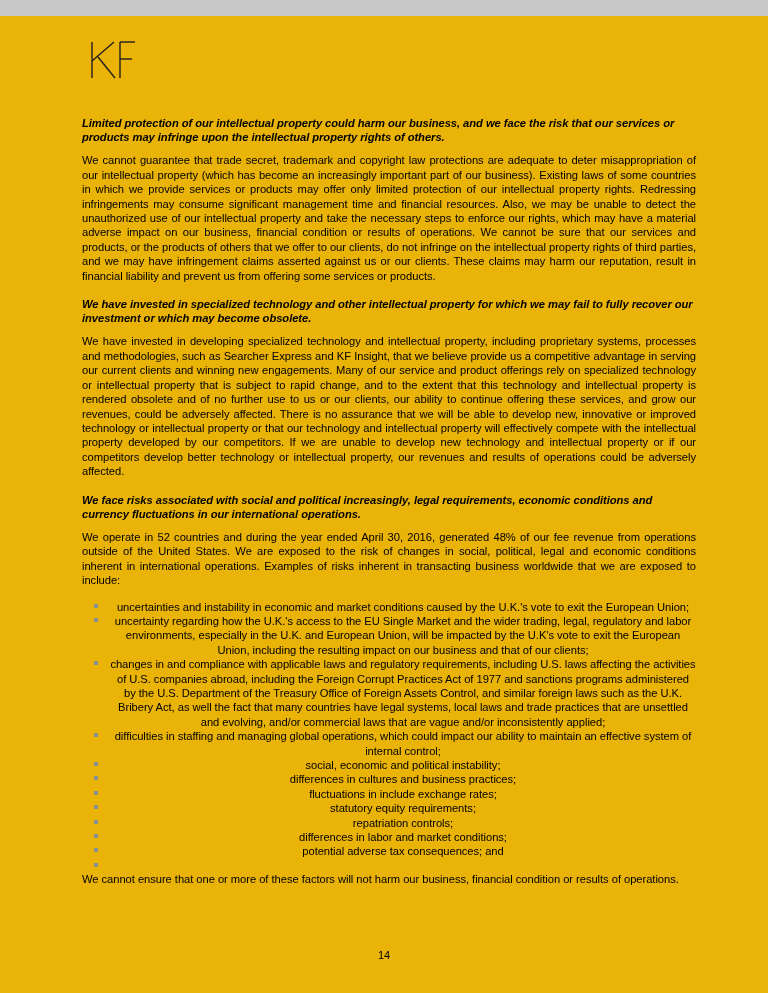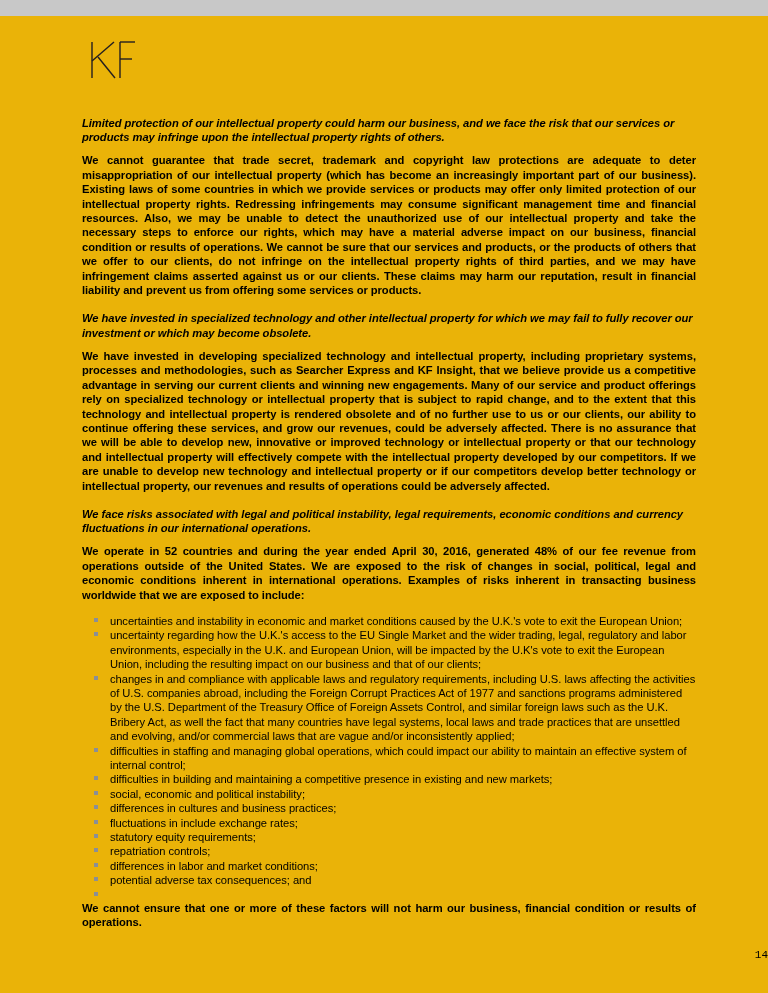--- a/index.html
+++ b/index.html
@@ -42,29 +42,29 @@
     color: #000;
     letter-spacing: -0.05px;
   }
   p.body-text {
     font-size: 11.2px;
     line-height: 14.4px;
     margin: 0 0 14px 0;
     text-align: justify;
     color: #000;
     letter-spacing: -0.05px;
-    font-weight: bold;
   }
   p.body-text.tight {
     margin-bottom: 12px;
   }
   ul.bullets {
     list-style: none;
     margin: 0 0 13px 0;
     padding: 0;
+    text-align: center;
   }
   ul.bullets li {
     position: relative;
     font-size: 11.2px;
     line-height: 14.4px;
     padding-left: 28px;
     margin-bottom: 0px;
     color: #000;
     letter-spacing: -0.05px;
   }
@@ -74,24 +74,23 @@
     top: 4px;
     width: 4px;
     height: 4px;
     background: #8a8f96;
   }
   .page-number {
     position: absolute;
     left: 0;
     right: 0;
     top: 933px;
-    text-align: right;
+    text-align: center;
     font-size: 11px;
     color: #000;
-    font-family: Liberation Mono, monospace;
   }
 </style>
 </head>
 <body>
 
 <div class="page">
   <div class="content">
 
     <div class="logo">
       <svg width="60" height="44" viewBox="0 0 60 44" xmlns="http://www.w3.org/2000/svg">
@@ -105,29 +104,28 @@
         </g>
       </svg>
     </div>
 
     <h2 class="risk-heading">Limited protection of our intellectual property could harm our business, and we face the risk that our services or products may infringe upon the intellectual property rights of others.</h2>
     <p class="body-text">We cannot guarantee that trade secret, trademark and copyright law protections are adequate to deter misappropriation of our intellectual property (which has become an increasingly important part of our business). Existing laws of some countries in which we provide services or products may offer only limited protection of our intellectual property rights. Redressing infringements may consume significant management time and financial resources. Also, we may be unable to detect the unauthorized use of our intellectual property and take the necessary steps to enforce our rights, which may have a material adverse impact on our business, financial condition or results of operations. We cannot be sure that our services and products, or the products of others that we offer to our clients, do not infringe on the intellectual property rights of third parties, and we may have infringement claims asserted against us or our clients. These claims may harm our reputation, result in financial liability and prevent us from offering some services or products.</p>
 
     <h2 class="risk-heading">We have invested in specialized technology and other intellectual property for which we may fail to fully recover our investment or which may become obsolete.</h2>
     <p class="body-text">We have invested in developing specialized technology and intellectual property, including proprietary systems, processes and methodologies, such as Searcher Express and KF Insight, that we believe provide us a competitive advantage in serving our current clients and winning new engagements. Many of our service and product offerings rely on specialized technology or intellectual property that is subject to rapid change, and to the extent that this technology and intellectual property is rendered obsolete and of no further use to us or our clients, our ability to continue offering these services, and grow our revenues, could be adversely affected. There is no assurance that we will be able to develop new, innovative or improved technology or intellectual property or that our technology and intellectual property will effectively compete with the intellectual property developed by our competitors. If we are unable to develop new technology and intellectual property or if our competitors develop better technology or intellectual property, our revenues and results of operations could be adversely affected.</p>
 
-    <h2 class="risk-heading">We face risks associated with legal and political instability, legal requirements, economic conditions and currency fluctuations in our international operations.</h2>
+    <h2 class="risk-heading">We face risks associated with social and political increasingly, legal requirements, economic conditions and currency fluctuations in our international operations.</h2>
     <p class="body-text tight">We operate in 52 countries and during the year ended April 30, 2016, generated 48% of our fee revenue from operations outside of the United States. We are exposed to the risk of changes in social, political, legal and economic conditions inherent in international operations. Examples of risks inherent in transacting business worldwide that we are exposed to include:</p>
 
     <ul class="bullets">
       <li><span class="bullet-mark"></span><span>uncertainties and instability in economic and market conditions caused by the U.K.'s vote to exit the European Union;</span></li>
       <li><span class="bullet-mark"></span><span>uncertainty regarding how the U.K.'s access to the EU Single Market and the wider trading, legal, regulatory and labor environments, especially in the U.K. and European Union, will be impacted by the U.K's vote to exit the European Union, including the resulting impact on our business and that of our clients;</span></li>
       <li><span class="bullet-mark"></span><span>changes in and compliance with applicable laws and regulatory requirements, including U.S. laws affecting the activities of U.S. companies abroad, including the Foreign Corrupt Practices Act of 1977 and sanctions programs administered by the U.S. Department of the Treasury Office of Foreign Assets Control, and similar foreign laws such as the U.K. Bribery Act, as well the fact that many countries have legal systems, local laws and trade practices that are unsettled and evolving, and/or commercial laws that are vague and/or inconsistently applied;</span></li>
       <li><span class="bullet-mark"></span><span>difficulties in staffing and managing global operations, which could impact our ability to maintain an effective system of internal control;</span></li>
-      <li><span class="bullet-mark"></span><span>difficulties in building and maintaining a competitive presence in existing and new markets;</span></li>
       <li><span class="bullet-mark"></span><span>social, economic and political instability;</span></li>
       <li><span class="bullet-mark"></span><span>differences in cultures and business practices;</span></li>
       <li><span class="bullet-mark"></span><span>fluctuations in include exchange rates;</span></li>
       <li><span class="bullet-mark"></span><span>statutory equity requirements;</span></li>
       <li><span class="bullet-mark"></span></li>
       <li><span class="bullet-mark"></span><span>repatriation controls;</span></li>
       <li><span class="bullet-mark"></span><span>differences in labor and market conditions;</span></li>
       <li><span class="bullet-mark"></span><span>potential adverse tax consequences; and</span></li>
       <li><span class="bullet-mark"></span></li>
     </ul>

